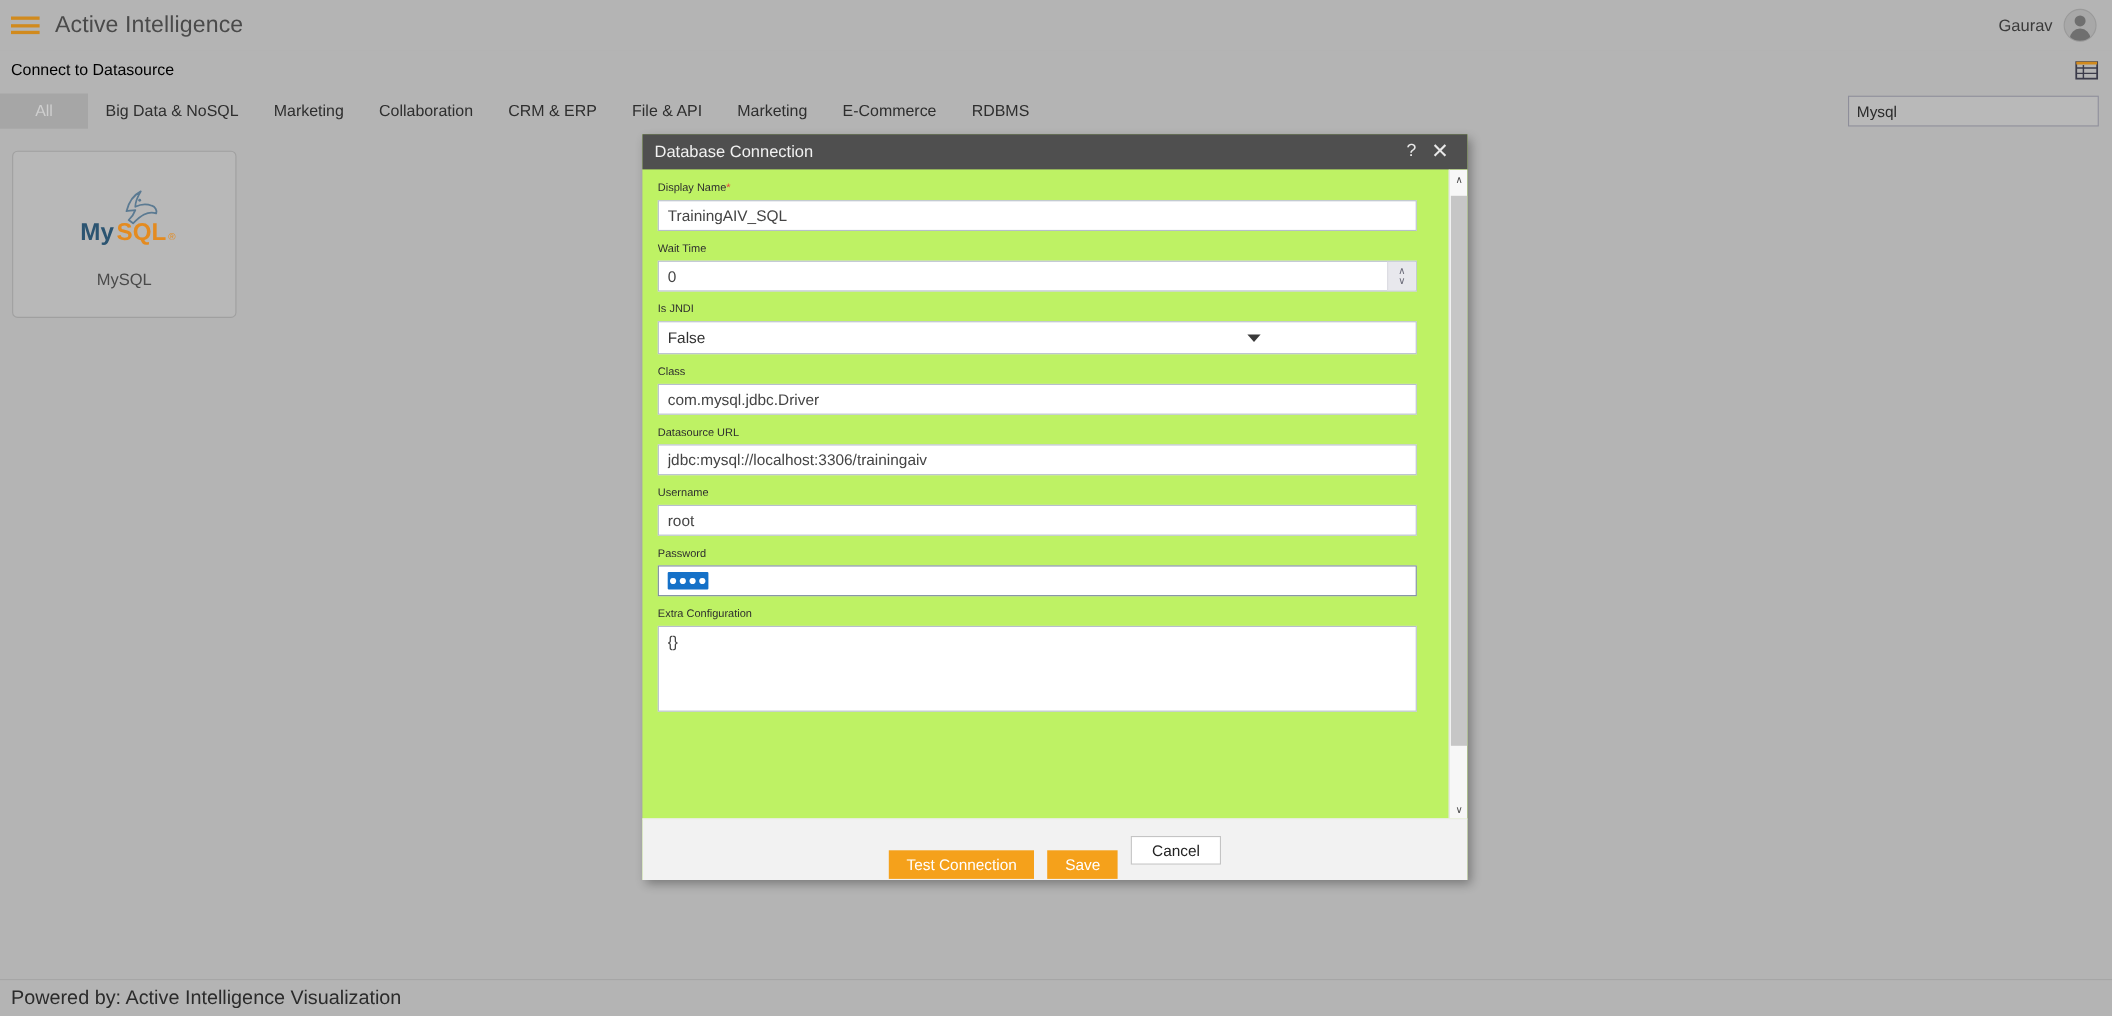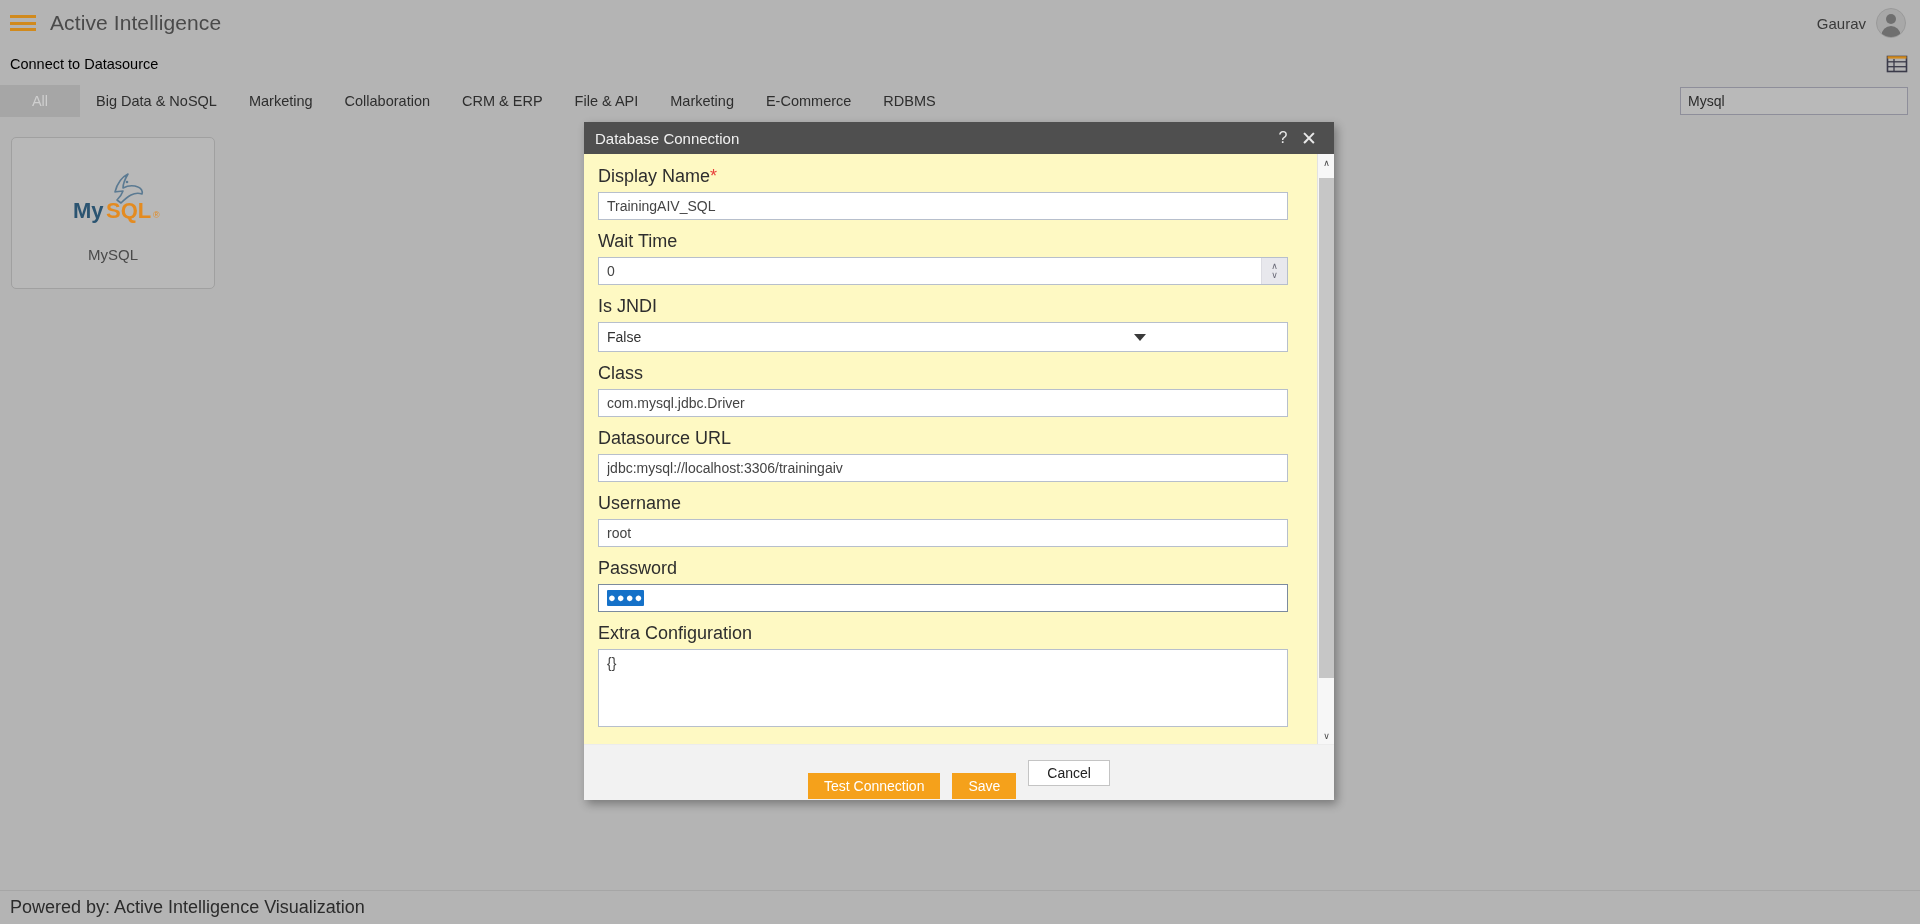--- a/index.html
+++ b/index.html
@@ -84,21 +84,21 @@
     display: flex; flex-direction: column; align-items: center;
     justify-content: center;
   }
   #mysql-logo { width: 96px; height: 54px; position: relative; margin-top: 6px; }
   #mysql-card-label { font-size: 15px; color: #4a4a4a; margin-top: 22px; }
 
   
   #modal {
     position: absolute; left: 584px; top: 122px;
     width: 750px; height: 678px;
-    background: #fef9c3;
+    background: #bef264;
     box-shadow: 3px 4px 9px rgba(0,0,0,.33);
     display: flex; flex-direction: column;
   }
   #modal-titlebar {
     height: 32px; background: #4f4f4f;
     display: flex; align-items: center; flex: 0 0 auto;
   }
   #modal-title { color: #f1f1f1; font-size: 15px; margin-left: 11px; }
   #modal-btns { margin-left: auto; display: flex; align-items: center; margin-right: 12px; }
   #help-btn, #close-btn {
@@ -108,21 +108,21 @@
   #help-btn { font-size: 16px; }
   #close-btn { font-size: 19px; font-weight: 300; }
 
   #modal-body {
     flex: 1 1 auto; position: relative; display: flex; overflow: hidden;
   }
   #form-scroll {
     flex: 1 1 auto; padding: 12px 20px 6px 14px; overflow: hidden;
   }
   .field { margin-bottom: 11px; }
-  .field-label { font-size: 18px; color: #2e2e2e; margin-bottom: 5px; display: block; }
+  .field-label { font-size: 10px; color: #2e2e2e; margin-bottom: 5px; display: block; }
   .req { color: #e8413c; }
   .txt {
     width: 690px; height: 28px;
     border: 1px solid #b7bfcc; background: #fff; outline: none;
     font-family: "Liberation Sans", sans-serif; font-size: 14px;
     color: #444; padding: 0 8px;
   }
   .with-spin { position: relative; width: 690px; }
   .spinbox {
     position: absolute; right: 1px; top: 1px; width: 26px; height: 26px;

